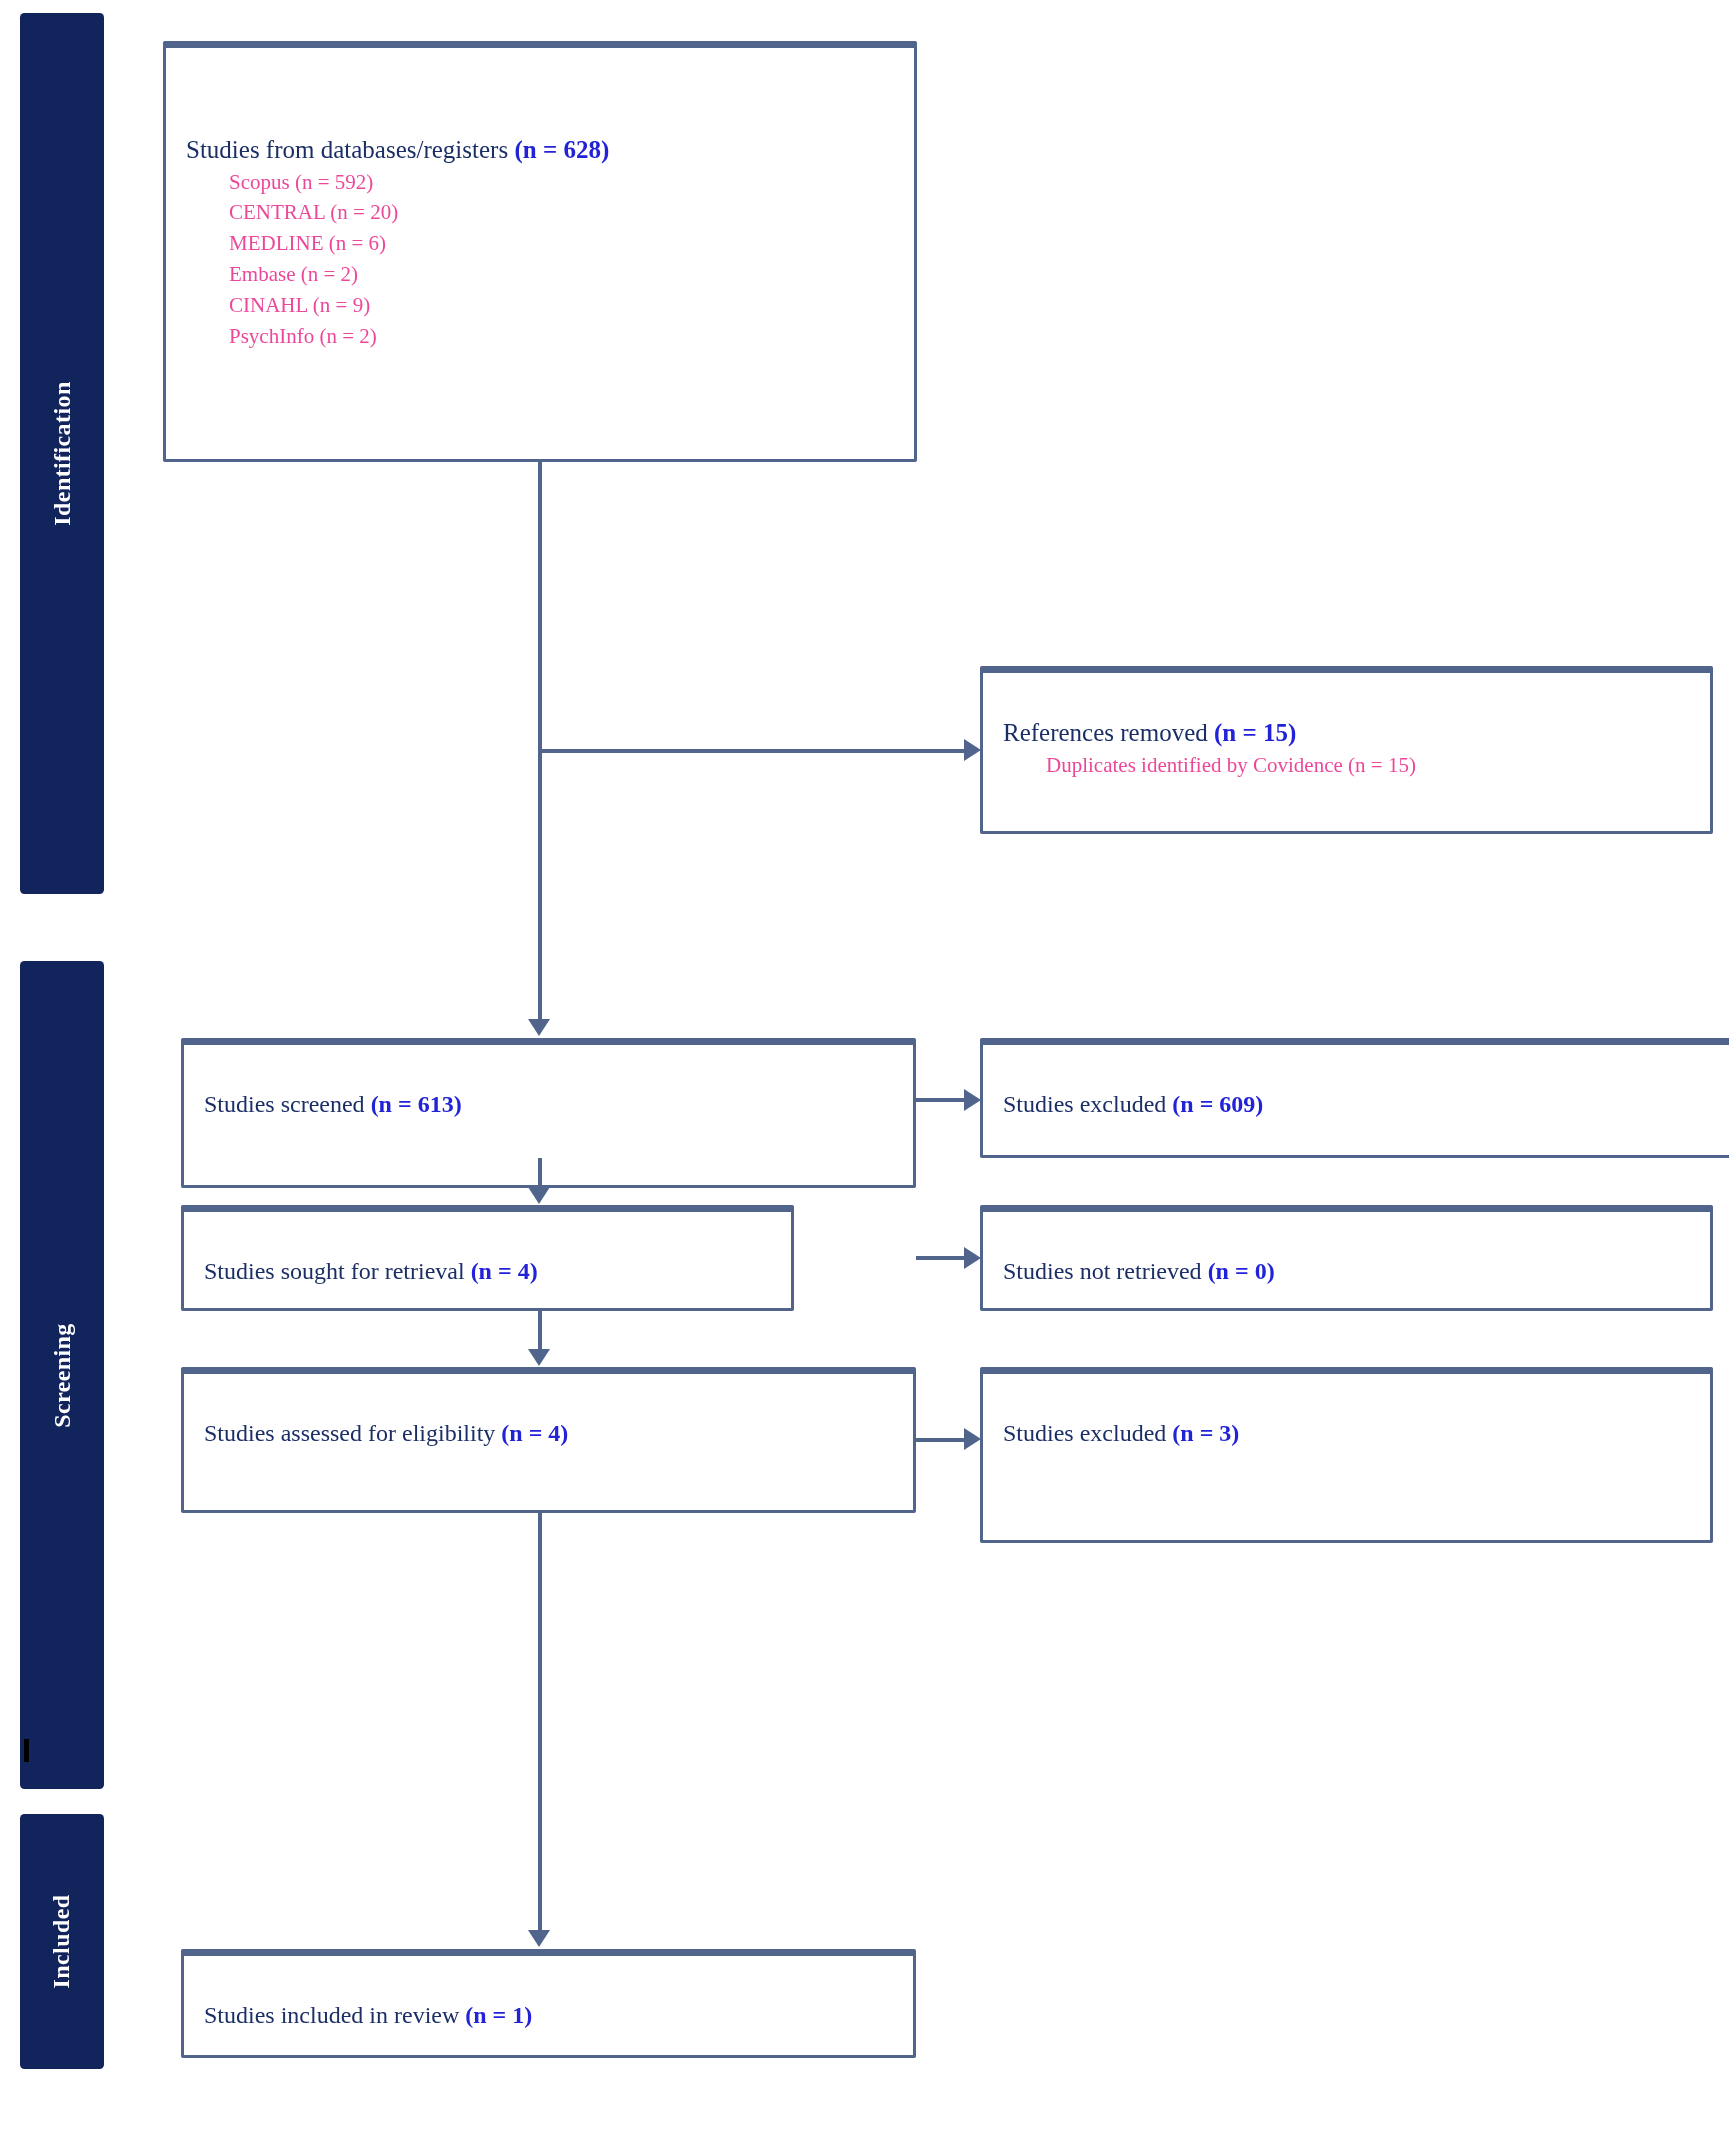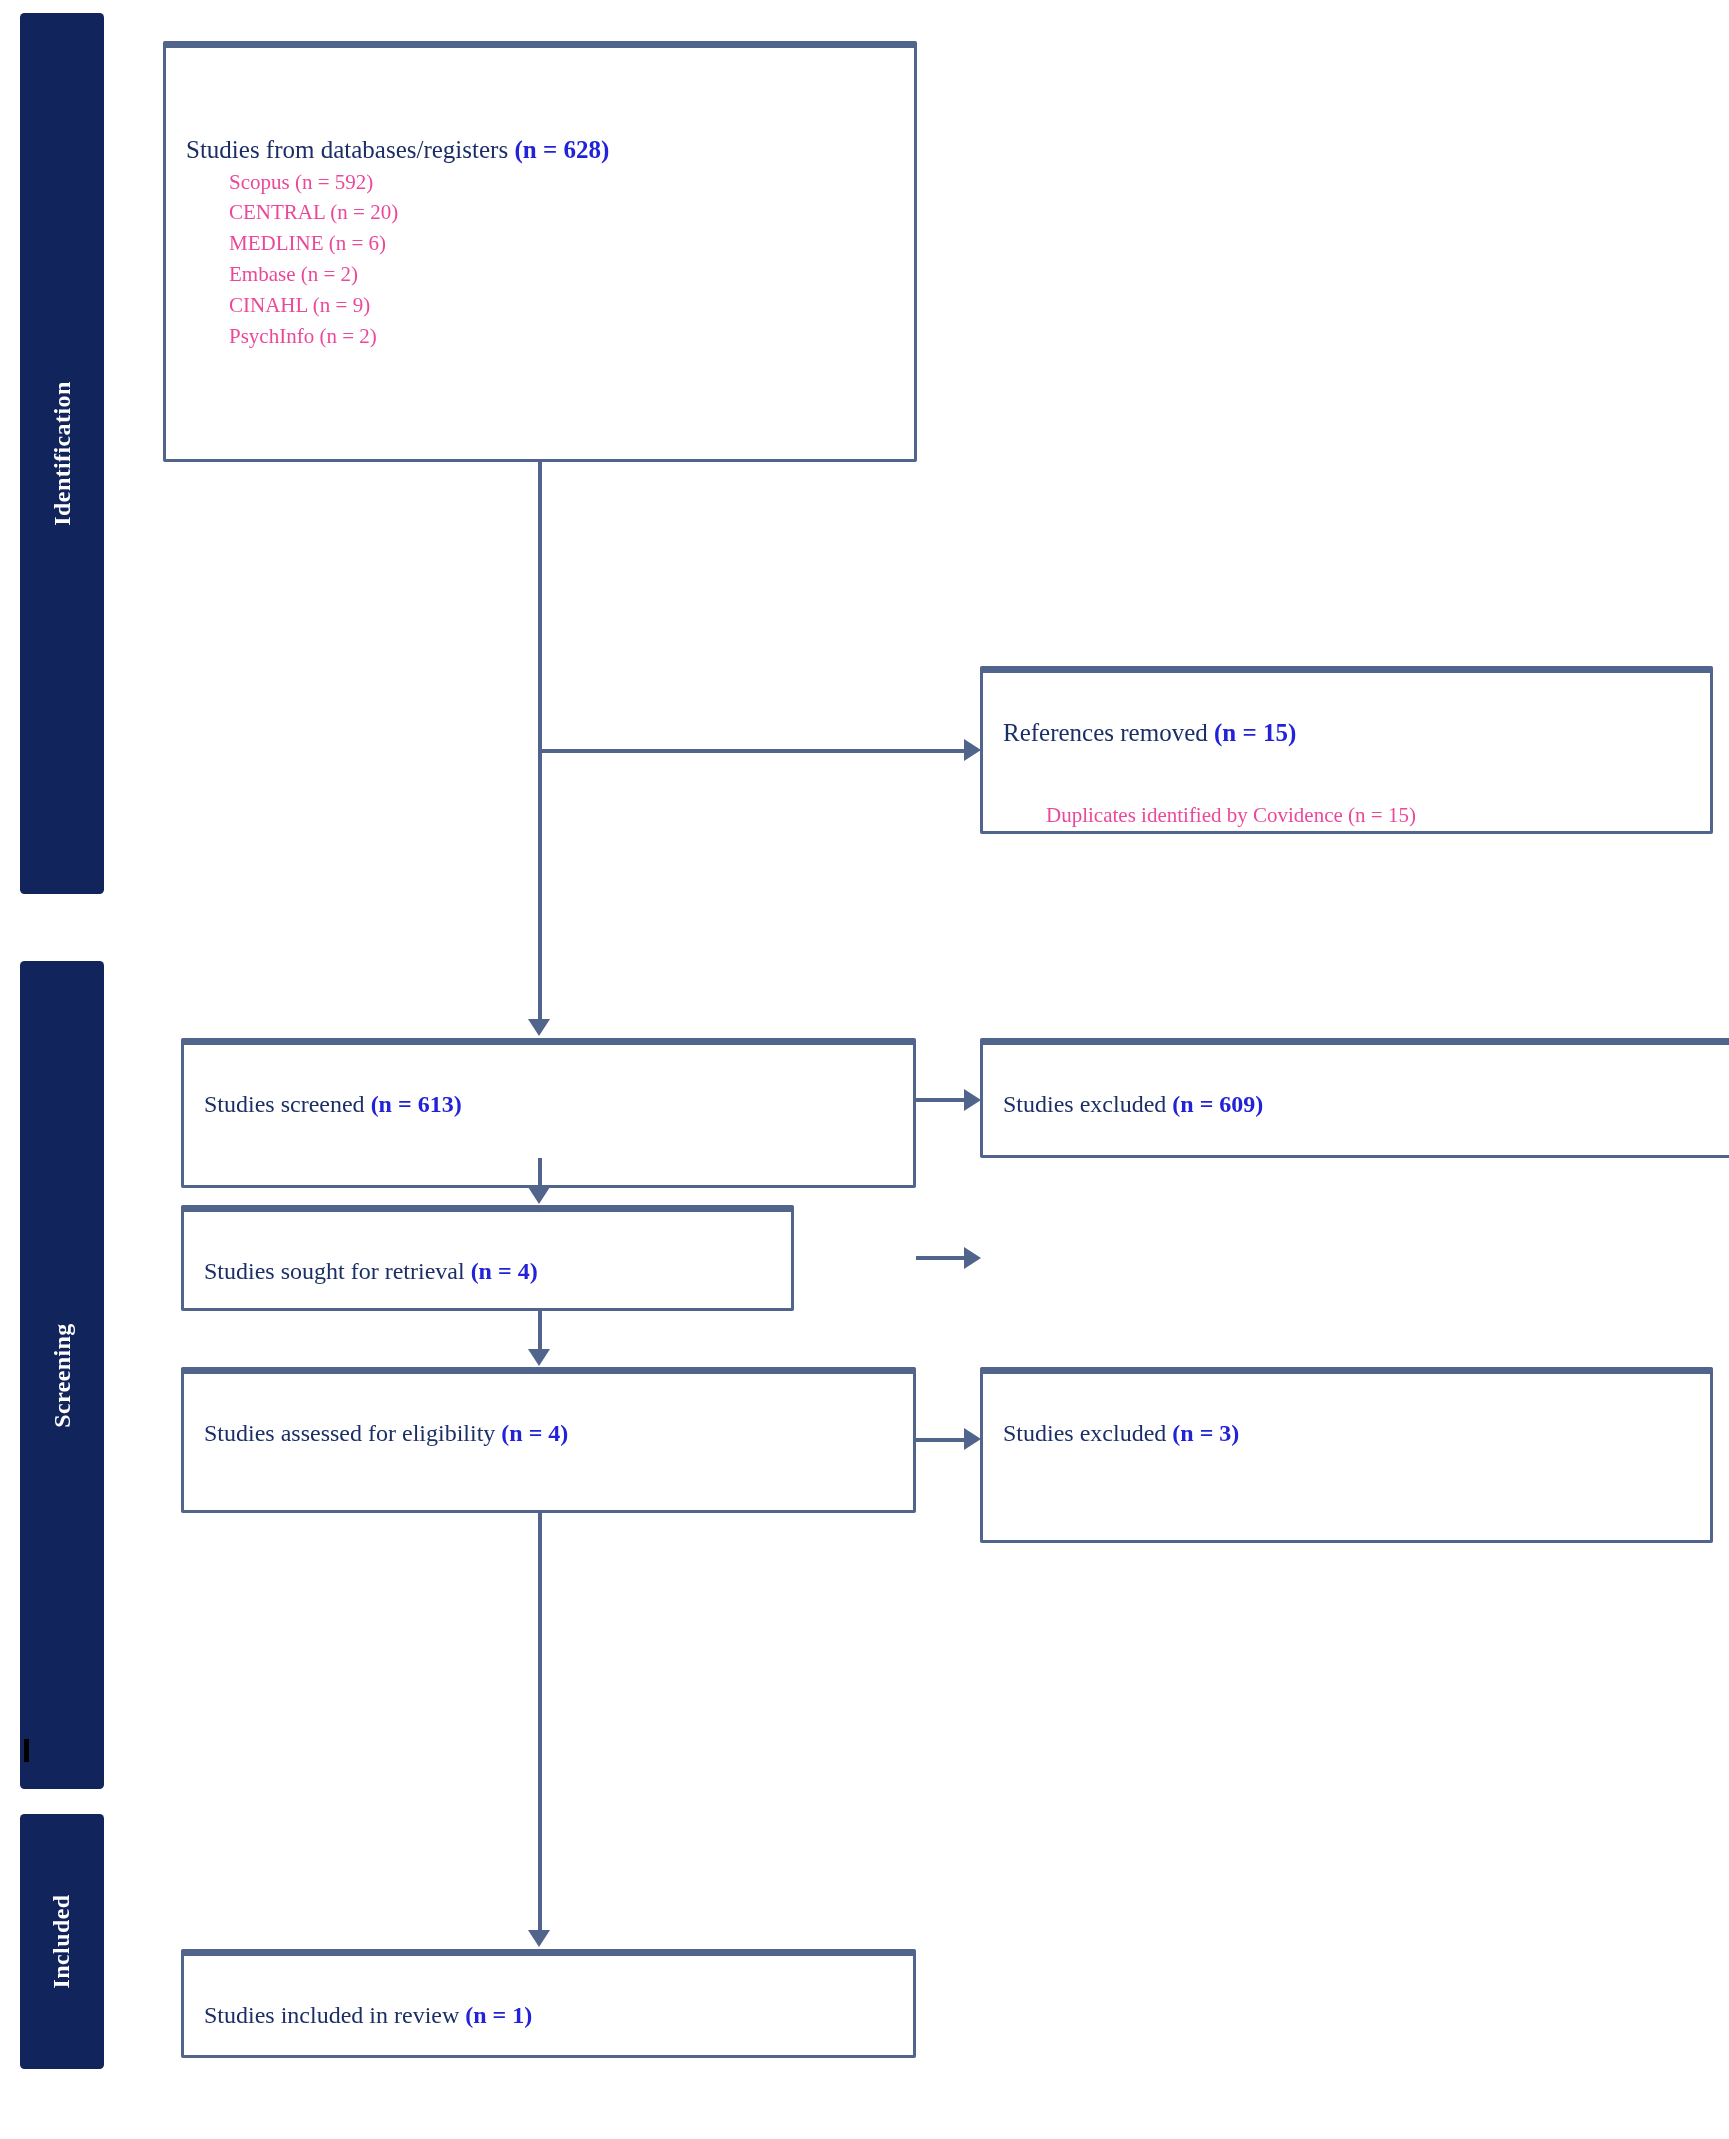--- a/index.html
+++ b/index.html
@@ -28,21 +28,21 @@
     position:absolute;
     background:#ffffff;
     border:3.1px solid #51648c;
     border-top-width:7px;
     box-sizing:border-box;
     border-radius:1.8px;
   }
   .box-inner{
     position:absolute;
     left:20px;right:13.2px;top:0;bottom:0;
-    display:flex;flex-direction:column;justify-content:space-between;
+    display:flex;flex-direction:column;justify-content:flex-start;
   }
   .box-inner.pad-top{justify-content:flex-start;padding-top:42px;}
   .line{
     color:#1b2f66;
     font-size:24px;
     line-height:1.30;
     white-space:nowrap;
     font-family:"Liberation Serif","DejaVu Serif",serif;
     margin-top:44px;
   }
@@ -148,20 +148,27 @@
     <div class="box-inner">
       <div class="line">
         <span>Studies sought for retrieval </span><span class="n">(n = 4)</span>
       </div>
     </div>
   </div>
 
   <div class="hline" style="left:916px;top:1256px;width:48px;"></div>
   <div class="arrow-right" style="left:964px;top:1247px;"></div>
 
+  <div class="box" style="left:980px;top:1205px;width:733px;height:106px;">
+    <div class="box-inner">
+      <div class="line">
+        <span>Studies not retrieved </span><span class="n">(n = 0)</span>
+      </div>
+    </div>
+  </div>
 
   <div class="vline" style="left:538px;top:1311px;height:39px;"></div>
   <div class="arrow-down" style="left:528px;top:1349px;"></div>
 
   <div class="box" style="left:181px;top:1367px;width:735px;height:146px;">
     <div class="box-inner">
       <div class="line">
         <span>Studies assessed for eligibility </span><span class="n">(n = 4)</span>
       </div>
     </div>

